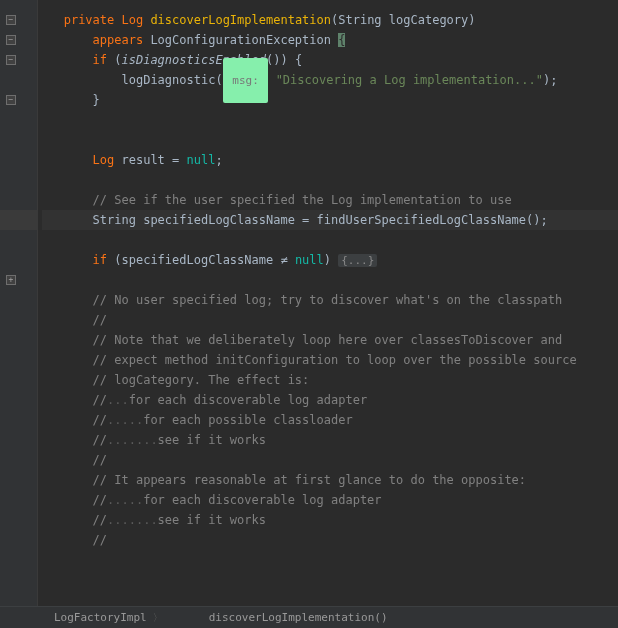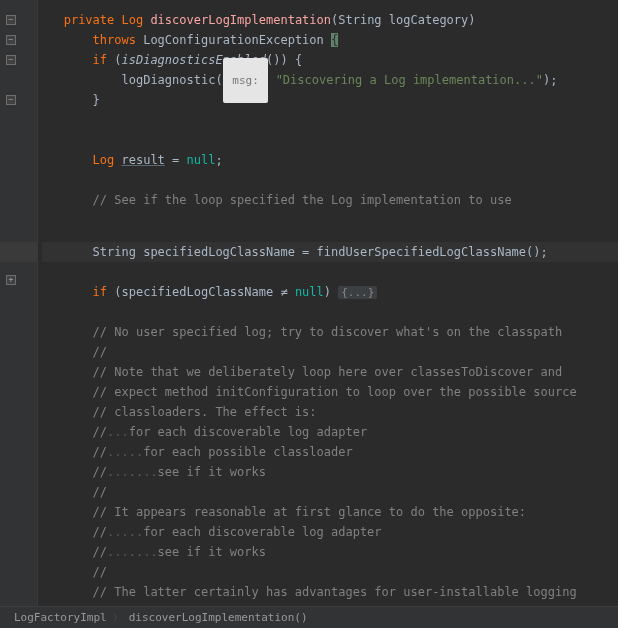--- a/index.html
+++ b/index.html
@@ -43,37 +43,36 @@
   left: 38px; top: 0; right: 0; bottom: 0;
   padding-left: 4px;
 }
 .line {
   height: 20px;
   white-space: pre;
   position: relative;
 }
 .line.hl {
   background: #323232;
-  margin-top: 32px;
 }
 .line.hl::before {
   content: "";
   position: absolute;
   left: -42px; top: 0;
   width: 38px; height: 20px;
   background: #3a3a3a;
 }
 .kw { color: #f97316; }
 .type { color: #f97316; }
-.method { color: #fca5a5; }
+.method { color: #eab308; }
 .str { color: #6a8759; }
-.hint { color: #787878; background: #e5e5e5; padding: 16px 3px; border-radius: 2px; font-size: 11px; }
+.hint { color: #787878; background: #86efac; padding: 16px 3px; border-radius: 2px; font-size: 11px; }
 .cmt { color: #808080; }
 .cmt-dot { color: #5a5a5a; }
-.underline { text-decoration: underline; text-decoration-color: #5a6870; }
+.underline { text-decoration-color: #5a6870; }
 .null { color: #14b8a6; }
 .cursor { background: #5f826b; color: #2b2b2b; }
 .fold {
   background: #3c3f41;
   color: #888;
   padding: 0 3px;
   border-radius: 2px;
   font-size: 11px;
 }
 .breadcrumb {
@@ -82,62 +81,61 @@
   height: 22px;
   background: #313335;
   border-top: 1px solid #3c3f41;
   display: flex;
   align-items: center;
   padding-left: 14px;
   font-size: 11px;
   color: #a0a0a0;
 }
 .bc-sep { color: #606060; padding: 0 6px; font-size: 10px; }
-.bc-item { color: #999; }
+.bc-item { color: #999; margin-left: 40px; }
 </style>
 </head>
 <body>
 
 <div class="editor">
   <div class="gutter">
     <div class="gutter-icon" style="top:15px;">−</div>
     <div class="gutter-icon" style="top:35px;">−</div>
     <div class="gutter-icon" style="top:55px;">−</div>
     <div class="gutter-icon" style="top:95px;">−</div>
     <div class="gutter-icon" style="top:275px;">+</div>
   </div>
   <div class="code">
     <div class="line" style="padding-top:10px;height:30px;">   <span class="kw">private</span><span class="type"> Log </span><span class="method">discoverLogImplementation</span><span>(String logCategory)</span></div>
-    <div class="line">       <span class="kw">throws</span><span> LogConfigurationException </span><span class="cursor">{</span></div>
+    <div class="line">       <span class="kw">appears</span><span> LogConfigurationException </span><span class="cursor">{</span></div>
     <div class="line">       <span class="kw">if</span><span> (</span><span style="font-style:italic">isDiagnosticsEnabled</span><span>()) {</span></div>
     <div class="line">           <span>logDiagnostic</span><span>(</span><span class="hint"> msg: </span> <span class="str">"Discovering a Log implementation..."</span><span>);</span></div>
     <div class="line">       <span>}</span></div>
     <div class="line"> </div>
     <div class="line"> </div>
     <div class="line">       <span class="type">Log </span><span class="underline">result</span><span> = </span><span class="null">null</span><span>;</span></div>
     <div class="line"> </div>
-    <div class="line">       <span class="cmt">// See if the loop specified the Log implementation to use</span></div>
+    <div class="line">       <span class="cmt">// See if the user specified the Log implementation to use</span></div>
     <div class="line hl">       <span>String specifiedLogClassName = </span><span>findUserSpecifiedLogClassName</span><span>();</span></div>
     <div class="line"> </div>
     <div class="line">       <span class="kw">if</span><span> (specifiedLogClassName ≠ </span><span class="null">null</span><span>) </span><span class="fold">{...}</span></div>
     <div class="line"> </div>
     <div class="line">       <span class="cmt">// No user specified log; try to discover what's on the classpath</span></div>
     <div class="line">       <span class="cmt">//</span></div>
     <div class="line">       <span class="cmt">// Note that we deliberately loop here over classesToDiscover and</span></div>
     <div class="line">       <span class="cmt">// expect method initConfiguration to loop over the possible source</span></div>
-    <div class="line">       <span class="cmt">// classloaders. The effect is:</span></div>
+    <div class="line">       <span class="cmt">// logCategory. The effect is:</span></div>
     <div class="line">       <span class="cmt">//</span><span class="cmt-dot">...</span><span class="cmt">for each discoverable log adapter</span></div>
     <div class="line">       <span class="cmt">//</span><span class="cmt-dot">.....</span><span class="cmt">for each possible classloader</span></div>
     <div class="line">       <span class="cmt">//</span><span class="cmt-dot">.......</span><span class="cmt">see if it works</span></div>
     <div class="line">       <span class="cmt">//</span></div>
     <div class="line">       <span class="cmt">// It appears reasonable at first glance to do the opposite:</span></div>
     <div class="line">       <span class="cmt">//</span><span class="cmt-dot">.....</span><span class="cmt">for each discoverable log adapter</span></div>
     <div class="line">       <span class="cmt">//</span><span class="cmt-dot">.......</span><span class="cmt">see if it works</span></div>
     <div class="line">       <span class="cmt">//</span></div>
-    <div class="line">       <span class="cmt">// The latter certainly has advantages for user-installable logging</span></div>
   </div>
 </div>
 
 <div class="breadcrumb">
   <span class="bc-item">LogFactoryImpl</span>
   <span class="bc-sep">〉</span>
   <span class="bc-item">discoverLogImplementation()</span>
 </div>
 
 </body></html>

